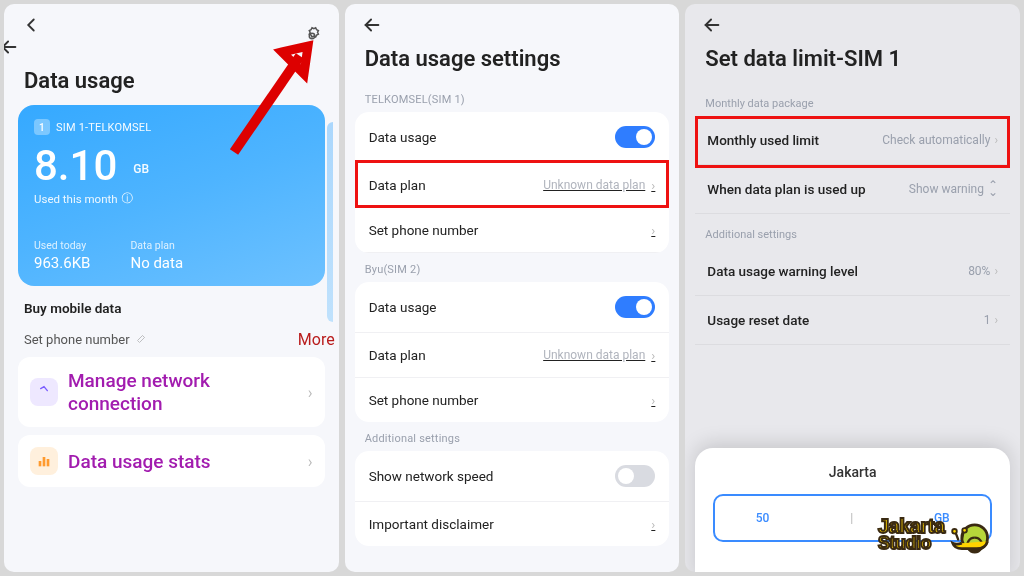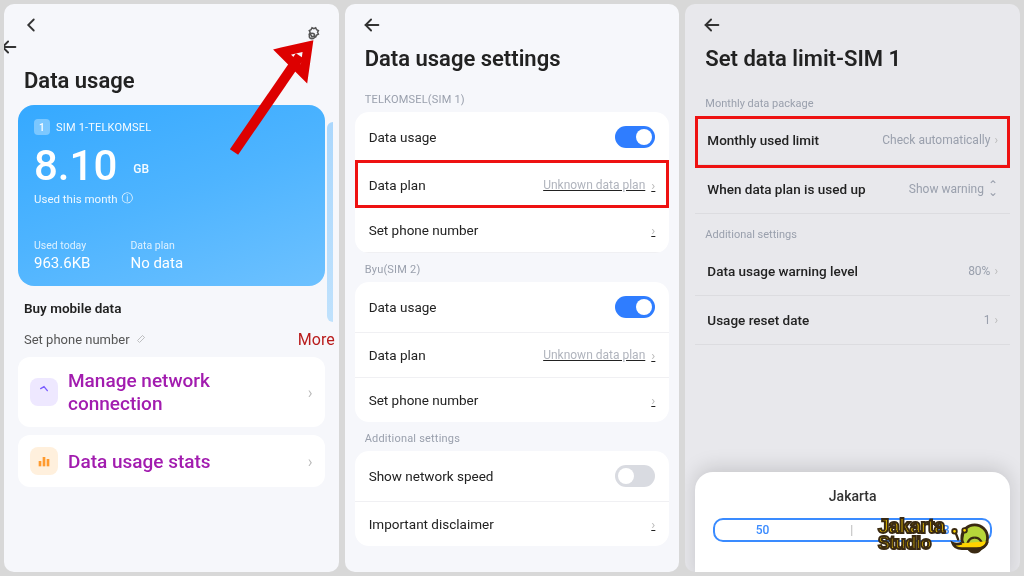--- a/index.html
+++ b/index.html
@@ -173,21 +173,21 @@
     left:10px; right:10px; bottom:-10px;
     background:#fff;
     border-radius: 18px 18px 0 0;
     padding: 16px 18px 40px 18px;
     box-shadow: 0 -4px 20px rgba(0,0,0,0.15);
   }
   .p3-modal .mtitle { text-align:center; font-size:14px; font-weight:500; margin-bottom:14px; color:#333;}
   .p3-modal .picker {
     border:2px solid #3a8bff;
     border-radius:10px;
-    height:24px;
+    height:48px;
     display:flex; align-items:center; justify-content:space-around;
     font-size:12px; color:#3a8bff; font-weight:500;
   }
   .logo {
     position:absolute;
     right:6px; bottom:20px;
     width:140px;
     display:flex;
     align-items:center;
     gap:4px;

